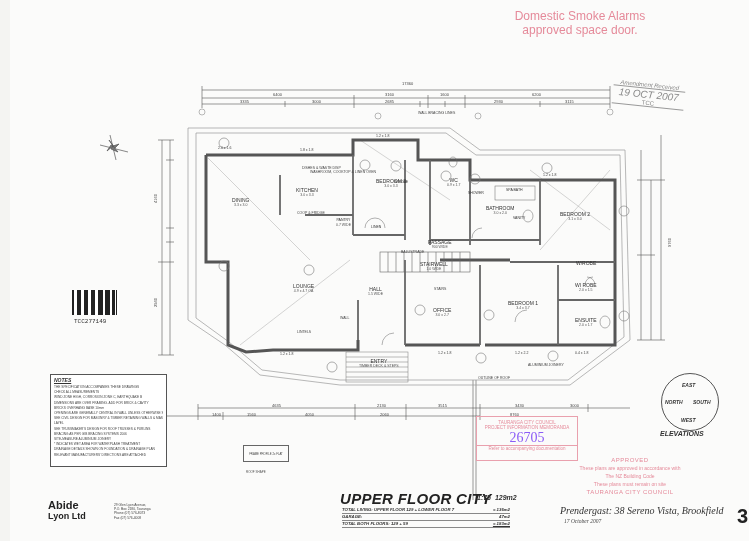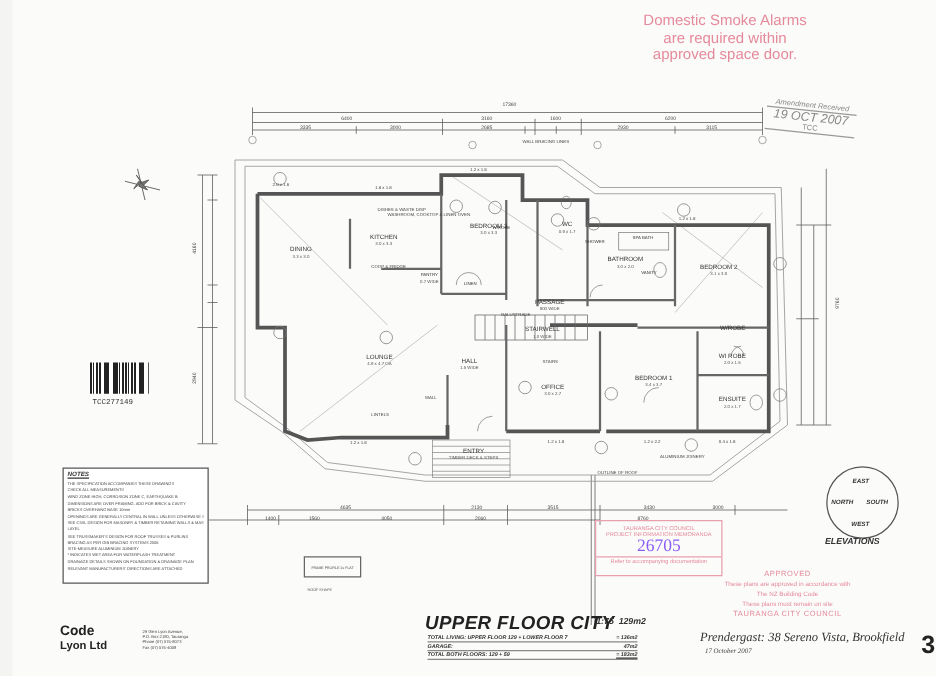--- a/index.html
+++ b/index.html
@@ -38,21 +38,20 @@
   .roof-sketch{position:absolute;left:233px;top:445px;width:44px;height:15px;border:1px solid #666;}
   .roof-cap{position:absolute;left:236px;top:470px;font-size:3px;color:#555;}
 </style>
 </head>
 <body>
 
 <div class="sheet">
 
   <div class="red-note">
     <div>Domestic Smoke Alarms</div>
-    <div>are required within</div>
     <div>approved space door.</div>
   </div>
 
   <div class="stamp-amend">
     <div style="font-style:italic;border-bottom:0.5px solid #999;">Amendment Received</div>
     <div class="date">19 OCT 2007</div>
     <div style="border-bottom:0.5px solid #999;">TCC</div>
   </div>
 
   <svg class="abs" style="left:0;top:0;" width="749" height="541">
@@ -303,21 +302,21 @@
     <div>    LAYEL</div>
     <div>SEE TRUSSMAKER'S DESIGN FOR ROOF TRUSSES &amp; PURLINS</div>
     <div>BRACING AS PER GIB BRACING SYSTEMS 2006</div>
     <div>SITE-MEASURE ALUMINIUM JOINERY</div>
     <div>* INDICATES WET AREA FOR WATERPLASH TREATMENT</div>
     <div>DRAINAGE DETAILS SHOWN ON FOUNDATION &amp; DRAINAGE PLAN</div>
     <div>RELEVANT MANUFACTURERS' DIRECTIONS ARE ATTACHED</div>
   </div>
 
   <div class="logo">
-    <div>Code</div>
+    <div>Abide</div>
     <div class="ltd">Lyon Ltd</div>
   </div>
   <div class="addr">
     <div>29 Glen Lyon Avenue,</div>
     <div>P.O. Box 2180, Tauranga</div>
     <div>Phone (07) 576-8073</div>
     <div>Fax (07) 576-4008</div>
   </div>
 
   <div class="roof-sketch">

